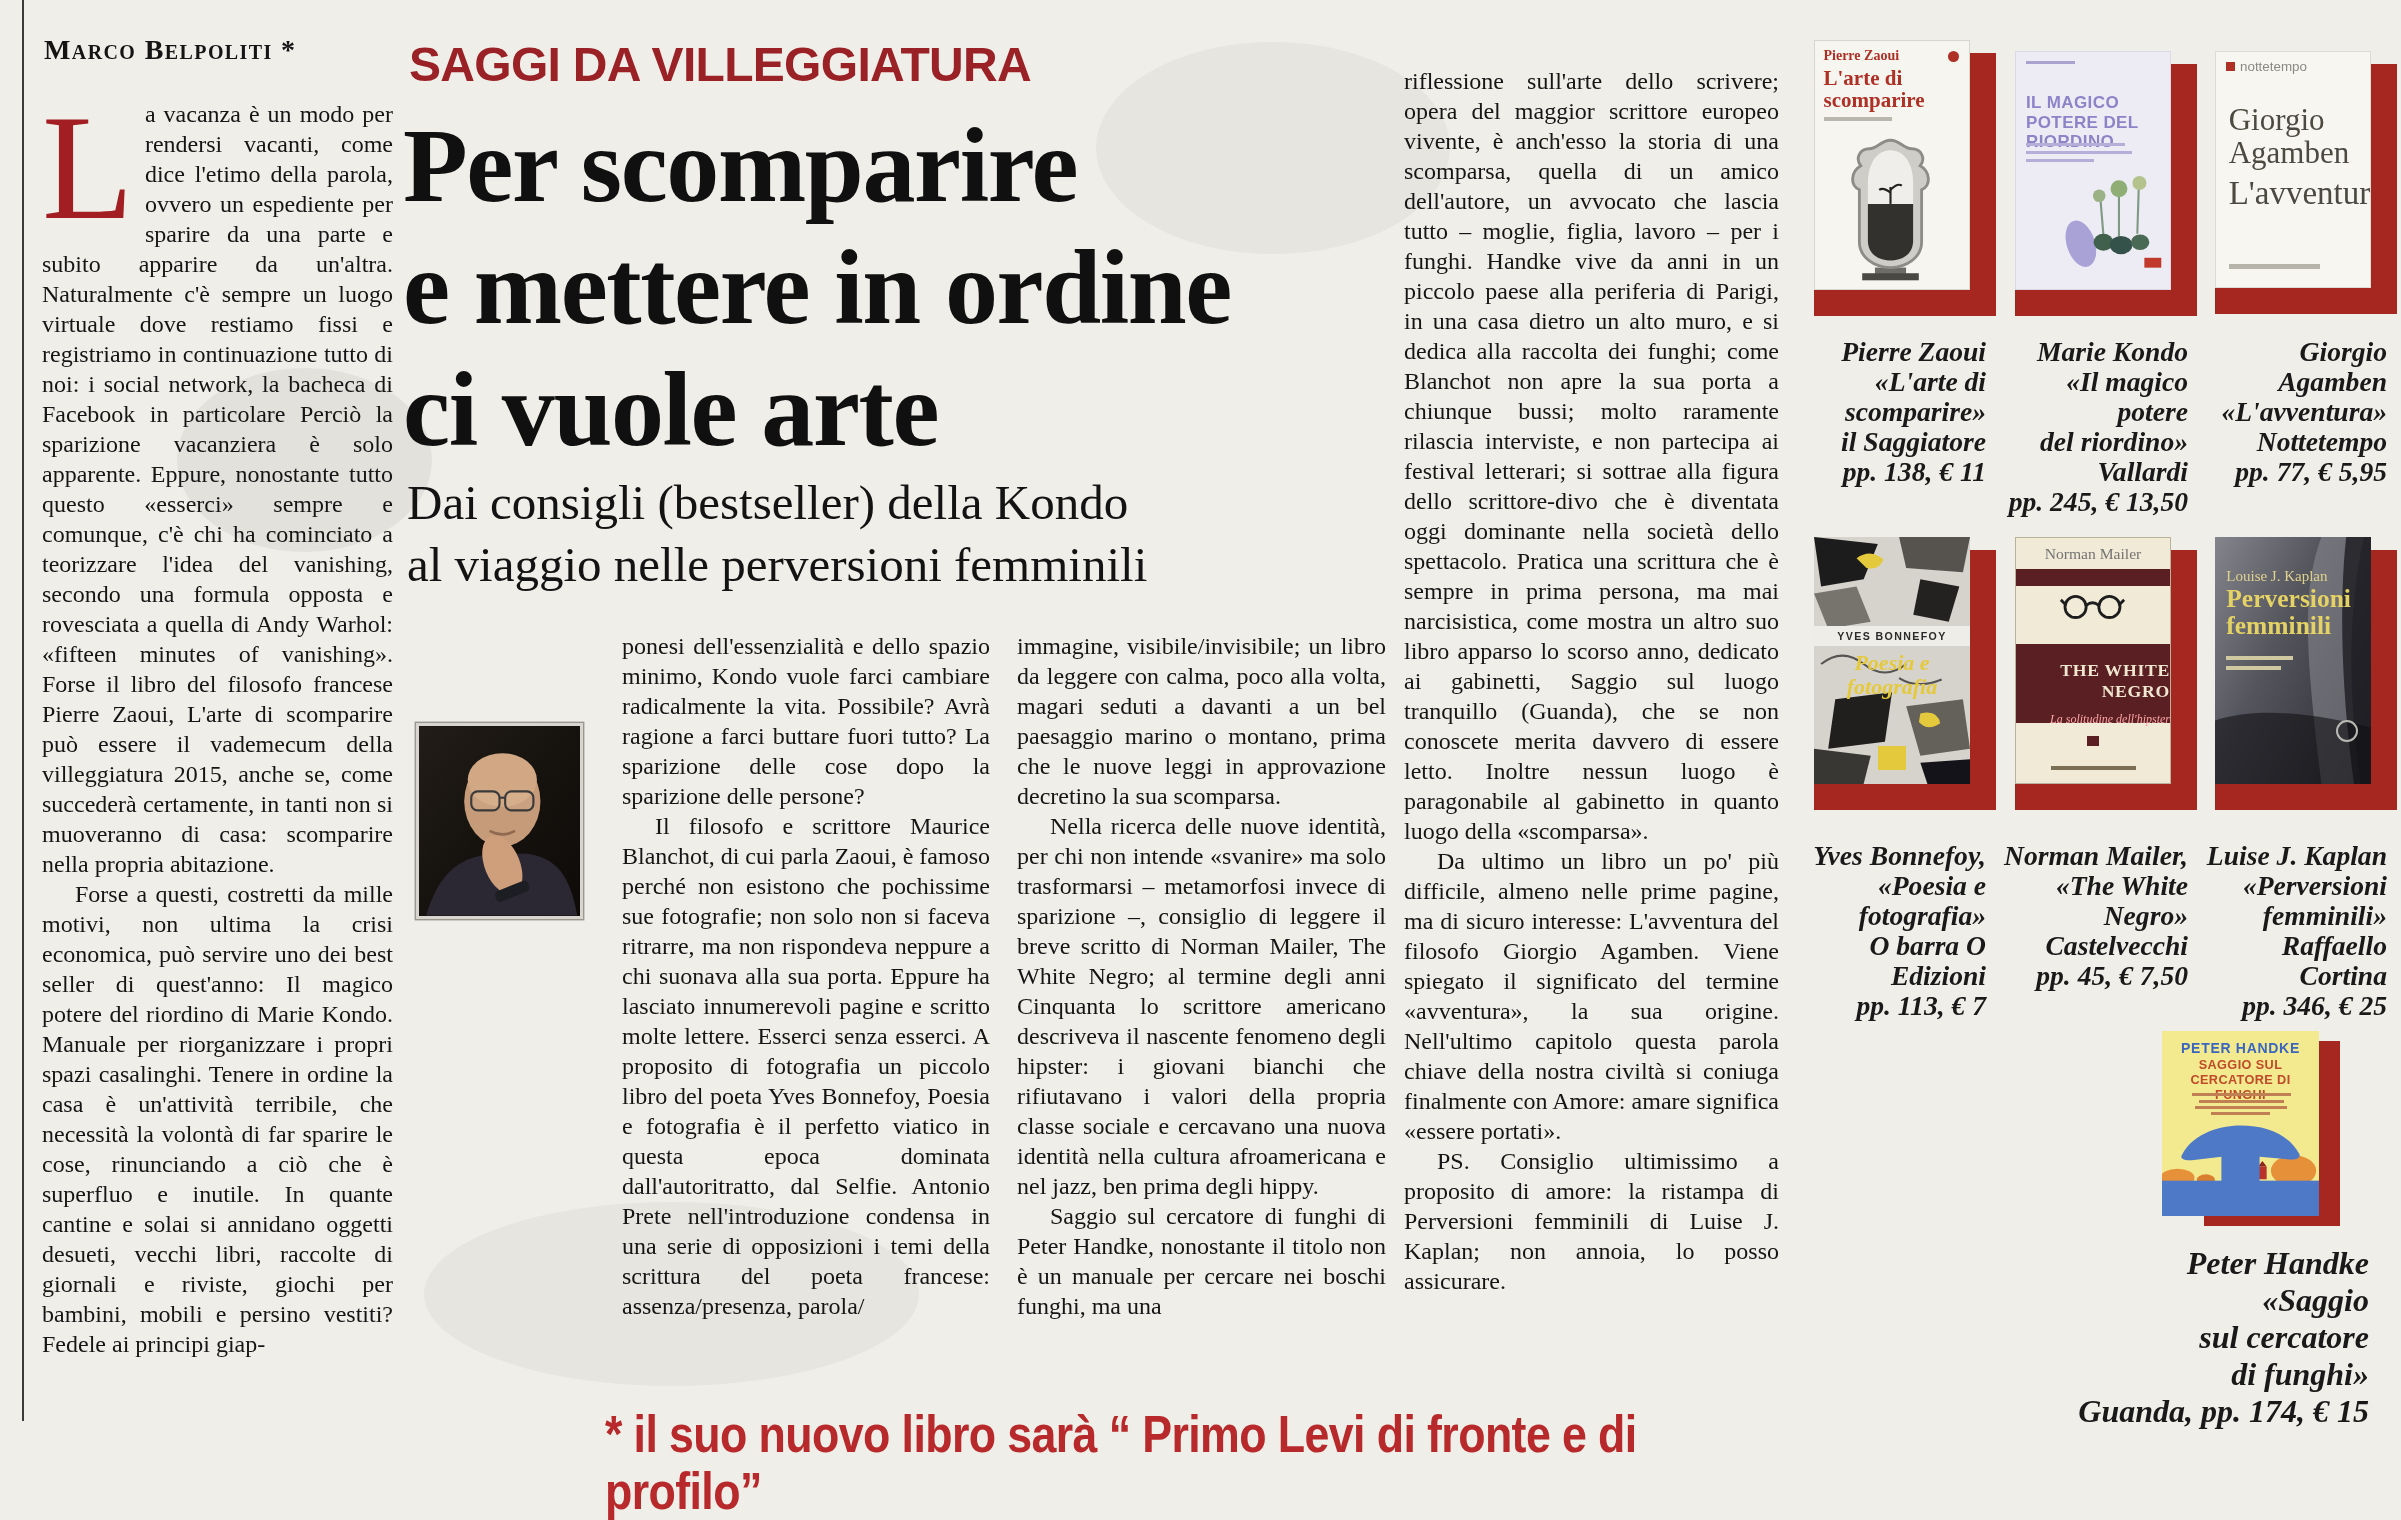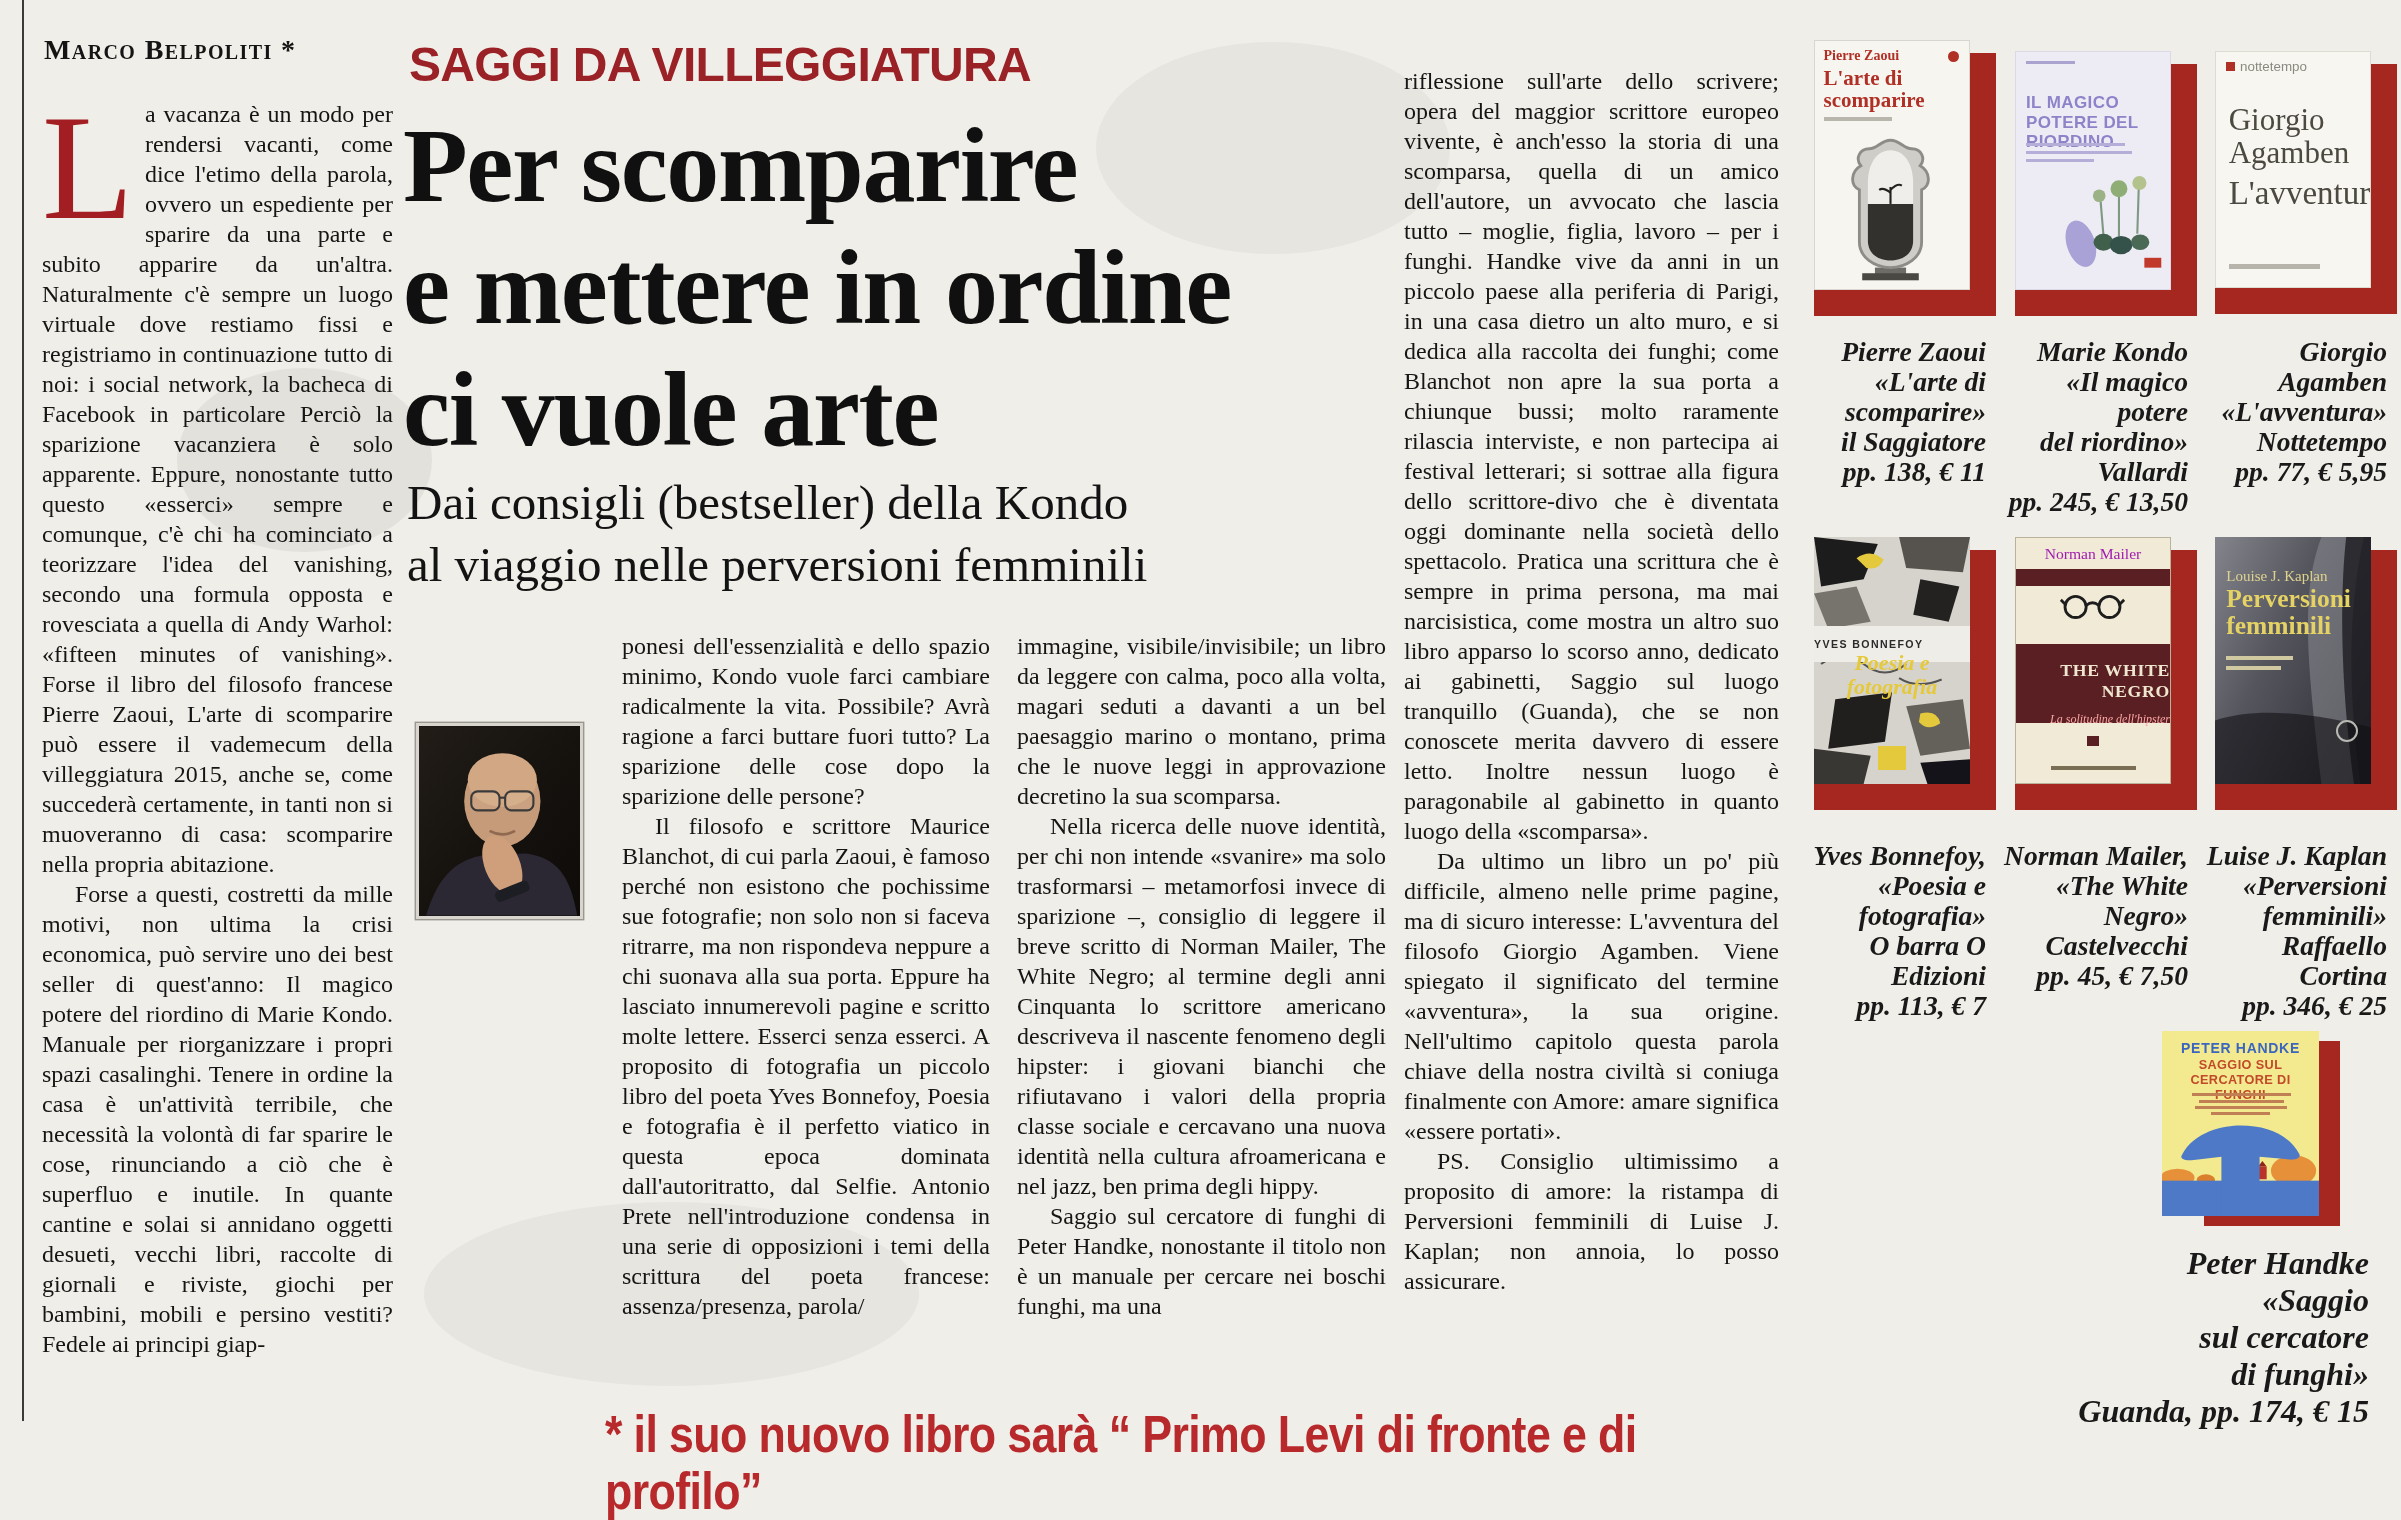--- a/index.html
+++ b/index.html
@@ -78,31 +78,31 @@
   .bk3-pub{position:absolute;top:7px;left:24px;font:400 13.4px "Liberation Sans",sans-serif;color:#8a8a80;}
   .bk3-author{position:absolute;top:51px;left:12.7px;width:120px;
               font:400 31px/1.08 "Liberation Serif",serif;color:#4c4a40;}
   .bk3-title{position:absolute;top:124px;left:12.7px;width:134px;
              font:400 33px/1.05 "Liberation Serif",serif;color:#4c4a40;}
   .bk3-foot{position:absolute;bottom:18.4px;left:12.7px;width:91px;height:4.2px;background:#b7b5ab;}
 
   
   .bk4{background:#d6d3cc;}
   .bk4 svg.collage{position:absolute;left:0;top:0;width:100%;height:100%;}
-  .bk4-band{position:absolute;top:36%;left:0;right:0;height:36px;background:#efede7;
-            display:flex;align-items:center;justify-content:flex-start;}
+  .bk4-band{position:absolute;top:36%;left:0;right:0;height:20px;background:#efede7;
+            display:flex;align-items:center;justify-content:center;}
   .bk4-author{font:700 10.6px "Liberation Sans",sans-serif;letter-spacing:1.4px;color:#2a2a2a;}
   .bk4-title{position:absolute;top:46%;left:0;right:0;text-align:center;
              font:700 22px/1.1 "Liberation Serif",serif;font-style:italic;color:#e5c93c;}
   .bk4-square{position:absolute;bottom:14px;left:50%;margin-left:-14px;width:28px;height:24px;background:#e5c93c;}
 
   
   .bk5{background:#f0ead7;border:0.7px solid #b9b29a;}
   .bk5-author{position:absolute;top:7px;left:0;right:0;text-align:center;
-              font:400 15.6px "Liberation Serif",serif;color:#a21caf;}
+              font:400 15.6px "Liberation Serif",serif;color:#737373;}
   .bk5-band1{position:absolute;top:31px;left:0;right:0;height:17px;background:#5a1f22;}
   .bk5-glasses{position:absolute;top:52px;left:50%;margin-left:-33px;width:65px;height:31px;}
   .bk5-band2{position:absolute;top:106px;left:0;right:0;height:79px;background:#5a1f22;text-align:right;}
   .bk5-title{margin-top:15.6px;font:700 17.7px "Liberation Serif",serif;color:#efe6cf;letter-spacing:0.7px;}
   .bk5-sub{margin-top:10px;font:italic 400 12px "Liberation Serif",serif;color:#fca5a5;}
   .bk5-mark{position:absolute;bottom:37px;left:50%;margin-left:-6.4px;width:12.7px;height:10px;background:#5a1f22;}
   .bk5-pub{position:absolute;bottom:12.7px;left:50%;margin-left:-42px;width:85px;height:4.2px;background:#7a6f55;}
 
   
   .bk6{background:linear-gradient(115deg,#84848c 0%,#55555e 40%,#27272d 100%);}

